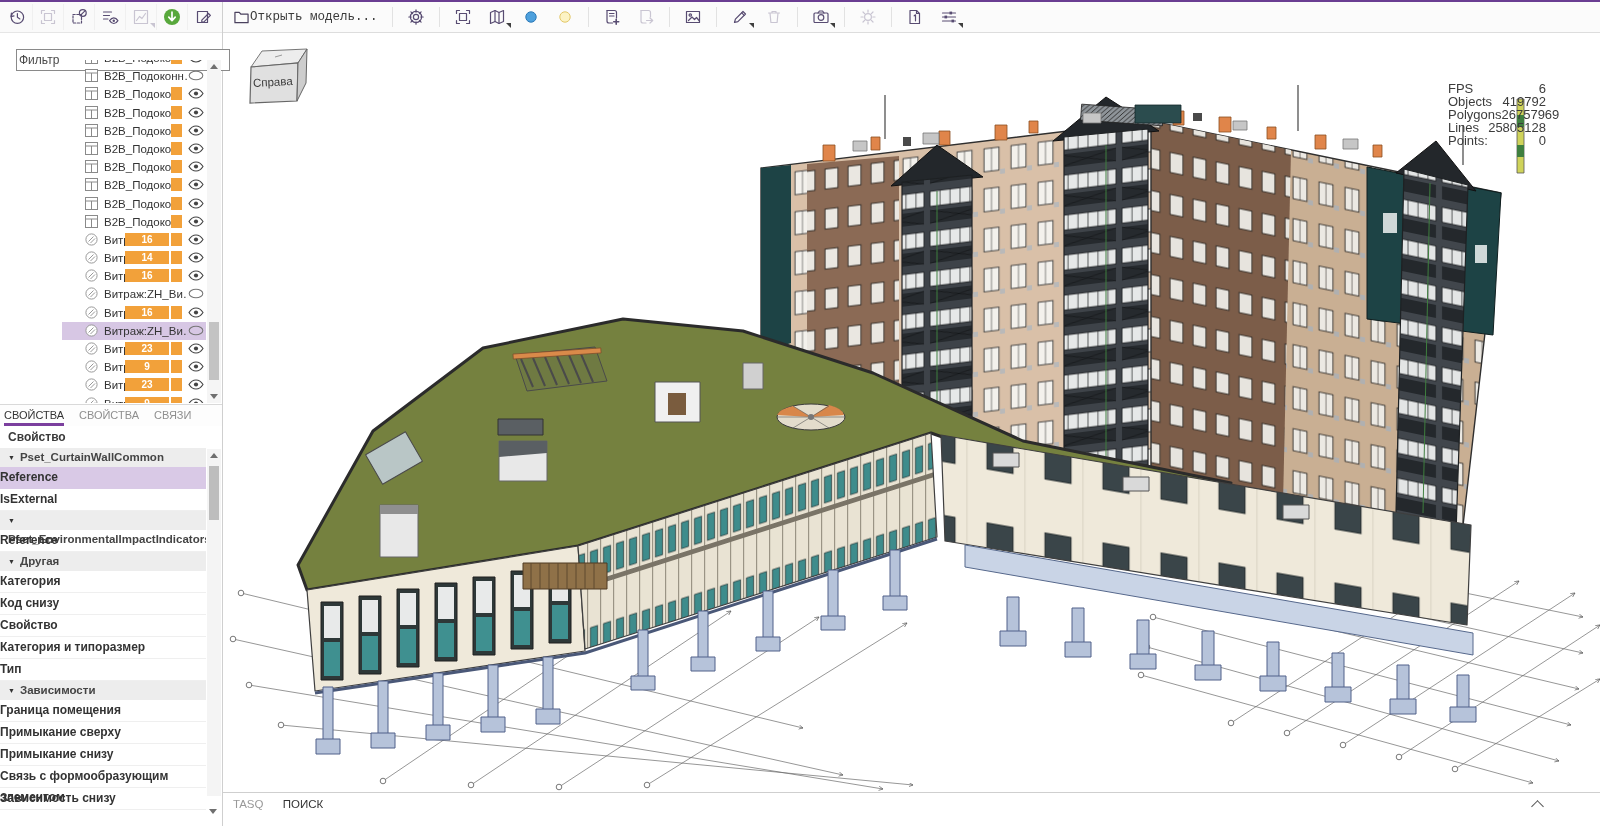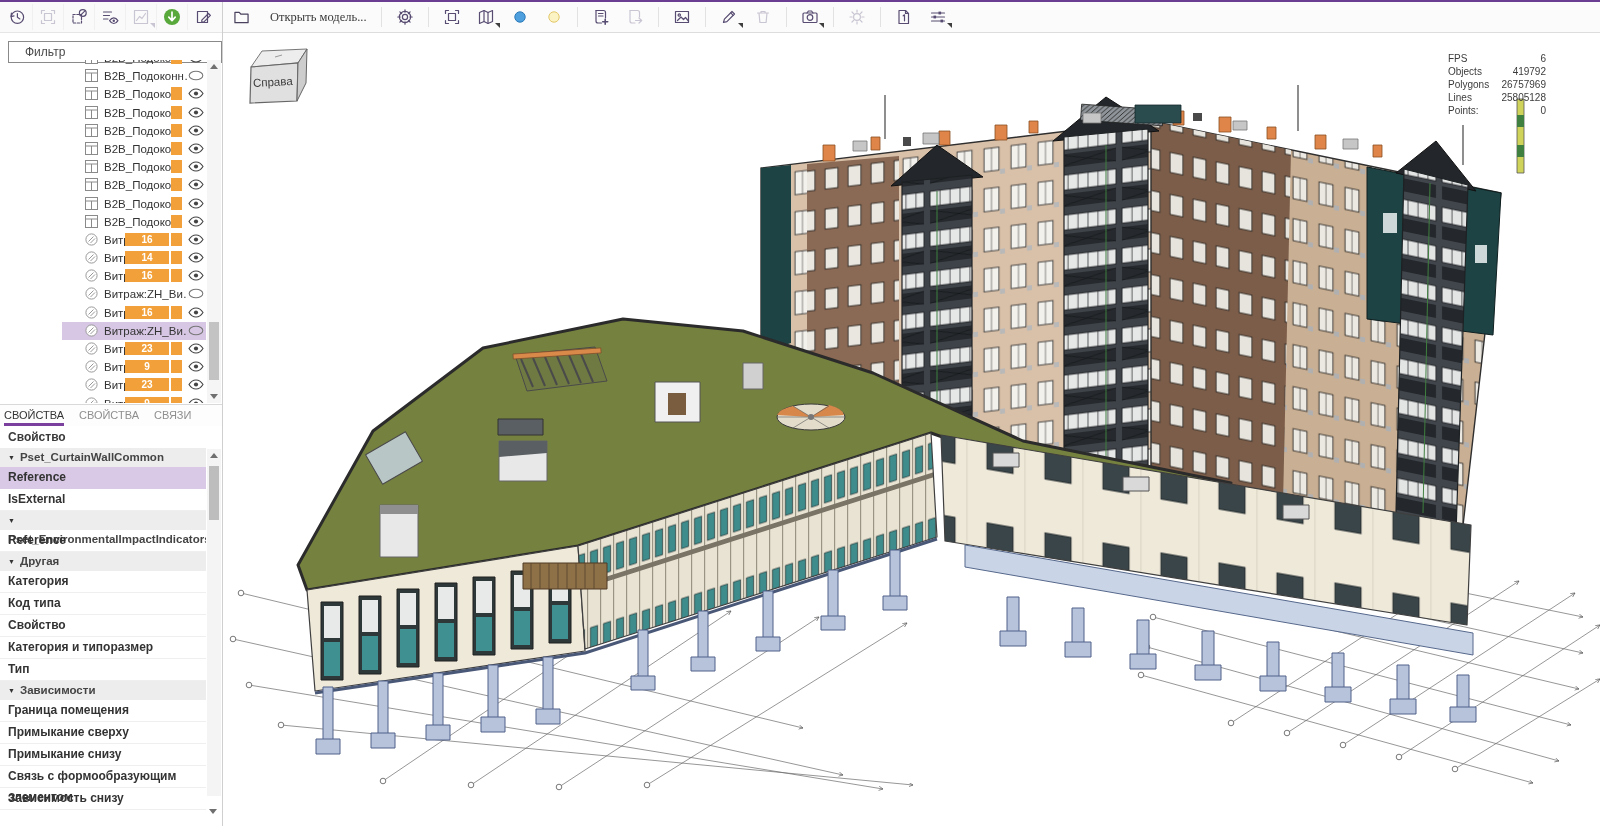--- a/index.html
+++ b/index.html
@@ -16,22 +16,22 @@
   .lp-toolbar .vbtn{width:31px;border-right:1px solid #f0f0f0;}
   .lp-toolbar .vbtn:last-child{border-right:none;}
 
   .vbtn{position:relative;height:26px;width:30px;display:flex;align-items:center;justify-content:center;
     background:none;border:none;padding:0;color:#584c72;cursor:default;}
   .vbtn.disabled{color:#c9c5d2;}
   .vsep{width:1px;height:20px;background:#e2e2e2;margin:0 6px;display:inline-block;}
   .caret{position:absolute;right:1px;bottom:2px;width:0;height:0;border-top:5px solid #3f3f3f;border-left:5px solid transparent;}
   .vbtn.disabled .caret{border-top-color:#c9c5d2;}
 
-  .filter-box{display:block;margin:8px;width:calc(100% - 8px);height:22px;box-sizing:border-box;
-    border:1px solid #8a8a8a;background:#fff;padding:0 16px;font-family:"Liberation Sans",sans-serif;
+  .filter-box{display:block;margin:16px;width:calc(100% - 8px);height:22px;box-sizing:border-box;
+    border:1px solid #8a8a8a;background:#fff;padding:0 2px;font-family:"Liberation Sans",sans-serif;
     font-size:12px;color:#333;outline:none;}
   .filter-box::placeholder{color:#4a4a4a;opacity:1;}
 
   
   .tree{position:absolute;top:58px;left:0;right:16px;height:343px;overflow:hidden;}
   .tree-list{margin-top:-11px;}
   .tree-row{position:relative;height:18.2px;font-size:11.5px;color:#333;}
   .tree-row.selected::before{content:"";position:absolute;left:62px;right:0;top:0;bottom:0;background:#d7c7e4;}
   .t-icon{position:absolute;left:85px;top:2px;width:13px;height:13px;}
   .t-label{position:absolute;left:104px;top:2px;max-width:84px;white-space:nowrap;overflow:hidden;line-height:14px;}
@@ -50,39 +50,39 @@
   .lp-tabs{position:absolute;top:402px;left:0;right:0;height:21px;border-top:1px solid #d9d9d9;background:#fdfdfd;
     display:flex;gap:15px;padding-left:4px;font-size:11px;align-items:stretch;}
   .lp-tab{display:flex;align-items:center;color:#8f8f8f;border-bottom:3px solid transparent;padding-top:2px;}
   .lp-tab.active{color:#333;border-bottom-color:#7b3f9e;}
 
   
   .props{position:absolute;top:424px;left:0;right:16px;bottom:14px;overflow:hidden;font-size:12px;color:#333;font-weight:bold;}
   .prop-header{height:22px;line-height:22px;padding-left:8px;color:#3a3a3a;}
   .prop-group{height:19px;line-height:19px;background:#ededed;color:#444;padding-left:8px;font-size:11.5px;}
   .prop-group .tri{display:inline-block;font-size:7px;vertical-align:1px;margin-right:5px;color:#333;}
-  .prop-row{height:21px;line-height:21px;padding-left:8px;border-bottom:1px solid #efefef;}
+  .prop-row{height:21px;line-height:21px;border-bottom:1px solid #efefef;}
   .prop-row.selected{background:#d9c9e6;border-bottom-color:#d9c9e6;}
 
   .props-scroll{position:absolute;top:447px;right:1px;width:14px;bottom:30px;background:#f4f4f4;}
   .props-scroll .thumb{position:absolute;left:2px;right:2px;top:17px;height:54px;background:#bdbdbd;}
   .props-down{position:absolute;right:5px;bottom:12px;}
 
   
   .main{position:absolute;left:223px;top:2px;right:0;bottom:0;background:#fff;}
   .vp-toolbar{height:30px;border-bottom:1px solid #dddddd;background:#fbfbfb;display:flex;align-items:center;padding-left:8px;}
-  .open-btn{display:flex;align-items:center;gap:20px;font-size:12.5px;color:#3a3a3a;background:none;border:none;
-    font-family:Liberation Serif, serif;padding:0 8px 0 2px;height:26px;}
+  .open-btn{display:flex;align-items:center;gap:0;font-size:12.5px;color:#3a3a3a;background:none;border:none;
+    font-family:Liberation Mono, monospace;padding:0 8px 0 2px;height:26px;}
   .vp-toolbar .vbtn{width:30px;margin:0 2px;}
 
   .viewport{position:absolute;top:31px;left:0;right:0;bottom:34px;background:#fff;overflow:hidden;}
   .scene{position:absolute;inset:0;}
 
   .nav-cube{position:absolute;left:12px;top:8px;width:82px;height:76px;}
-  .stats{position:absolute;top:20px;right:54px;width:98px;font-size:10px;color:#3c3c3c;line-height:12.9px;}
+  .stats{position:absolute;top:50px;right:54px;width:98px;font-size:13px;color:#3c3c3c;line-height:12.9px;}
   .stat-row{display:flex;justify-content:space-between;}
 
   .bottom-bar{position:absolute;left:0;right:0;bottom:0;height:34px;border-top:1px solid #cfcfcf;background:#fff;
     font-size:11.5px;padding:5px 10px 0 10px;box-sizing:border-box;}
   .bottom-bar .bt{margin-right:16px;}
   .bt-dim{color:#999;}
   .bt-active{color:#333;}
   .chev-up{position:absolute;right:58px;top:9px;width:8px;height:8px;border-top:1.6px solid #555;border-left:1.6px solid #555;transform:rotate(45deg);}
 </style>
 </head>
@@ -417,21 +417,21 @@
   <div class="props">
     <div class="prop-header">Свойство</div>
     <div id="prop-list">
         <div class="prop-group"><span class="tri">▼</span><span>Pset_CurtainWallCommon</span></div>
         <div class="prop-row selected"><span>Reference</span></div>
         <div class="prop-row"><span>IsExternal</span></div>
         <div class="prop-group"><span class="tri">▼</span><span>Pset_EnvironmentalImpactIndicators</span></div>
         <div class="prop-row"><span>Reference</span></div>
         <div class="prop-group"><span class="tri">▼</span><span>Другая</span></div>
         <div class="prop-row"><span>Категория</span></div>
-        <div class="prop-row"><span>Код типа</span></div>
+        <div class="prop-row"><span>Код снизу</span></div>
         <div class="prop-row"><span>Свойство</span></div>
         <div class="prop-row"><span>Категория и типоразмер</span></div>
         <div class="prop-row"><span>Тип</span></div>
         <div class="prop-group"><span class="tri">▼</span><span>Зависимости</span></div>
         <div class="prop-row"><span>Граница помещения</span></div>
         <div class="prop-row"><span>Примыкание сверху</span></div>
         <div class="prop-row"><span>Примыкание снизу</span></div>
         <div class="prop-row"><span>Связь с формообразующим элементом</span></div>
         <div class="prop-row"><span>Зависимость снизу</span></div>
       </div>
@@ -873,13 +873,18 @@
           <span class="s-l">Lines</span>
           <span class="s-v">25805128</span>
         </div>
         <div class="stat-row">
           <span class="s-l">Points:</span>
           <span class="s-v">0</span>
         </div>
       </div>
   </div>
 
+  <div class="bottom-bar">
+    <span class="bt bt-dim">TASQ</span>
+    <span class="bt bt-active">ПОИСК</span>
+    <span class="chev-up"></span>
+  </div>
 </div>
 
 </body></html>

